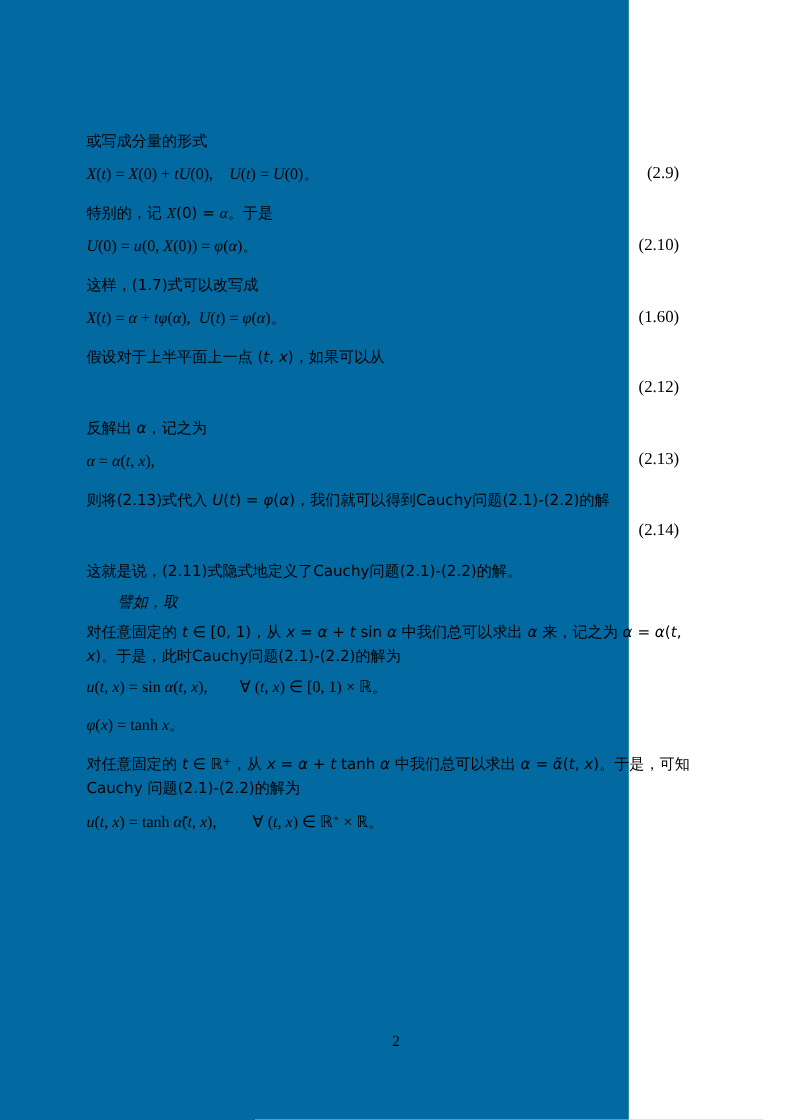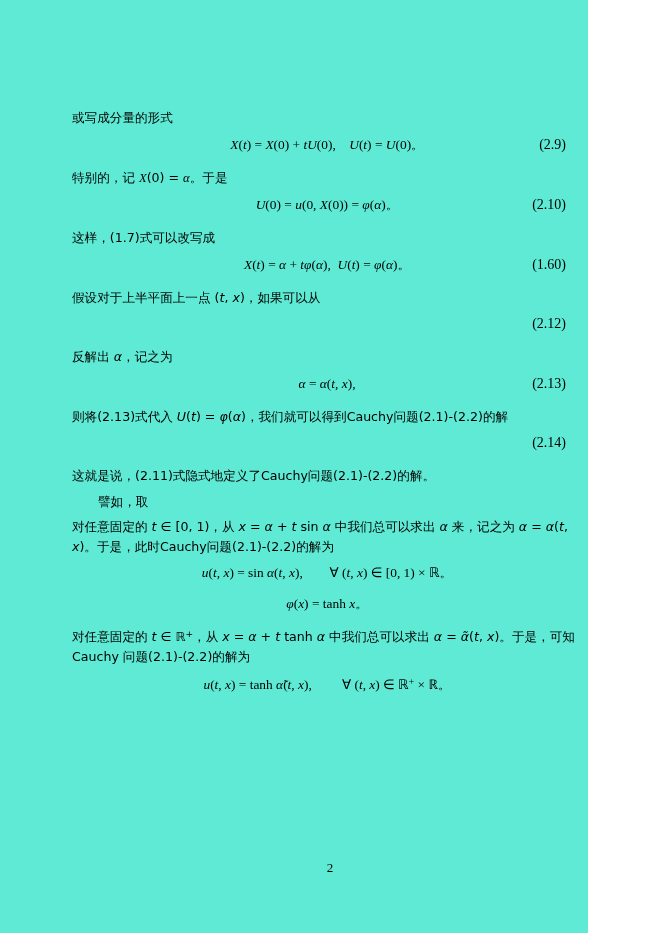--- a/index.html
+++ b/index.html
@@ -11,46 +11,46 @@
     width: 660px;
     height: 933px;
     position: relative;
     font-family: "Liberation Serif", serif;
     color: #000000;
     overflow: hidden;
   }
   .page {
     position: absolute;
     left: 0; top: 0;
-    width: 588px;
+    width: 524px;
     height: 933px;
-    background: #5eead4;
+    background: #0369a1;
   }
   .content {
     position: absolute;
     left: 72px;
     top: 108px;
     width: 510px;
   }
   .para {
     font-size: 13.2px;
     line-height: 1.55;
     margin: 0 0 6px 0;
     text-align: left;
   }
   .para.indent {
     text-indent: 26px;
+    font-style: italic;
   }
   .eqrow {
     position: relative;
     margin: 9px 0 11px 0;
     min-height: 20px;
   }
   .eqbody {
-    text-align: center;
     font-size: 13.4px;
     font-family: "Liberation Serif", serif;
   }
   .eqnum {
     position: absolute;
     right: 16px;
     top: 0;
     font-size: 14px;
   }
   i.m {

